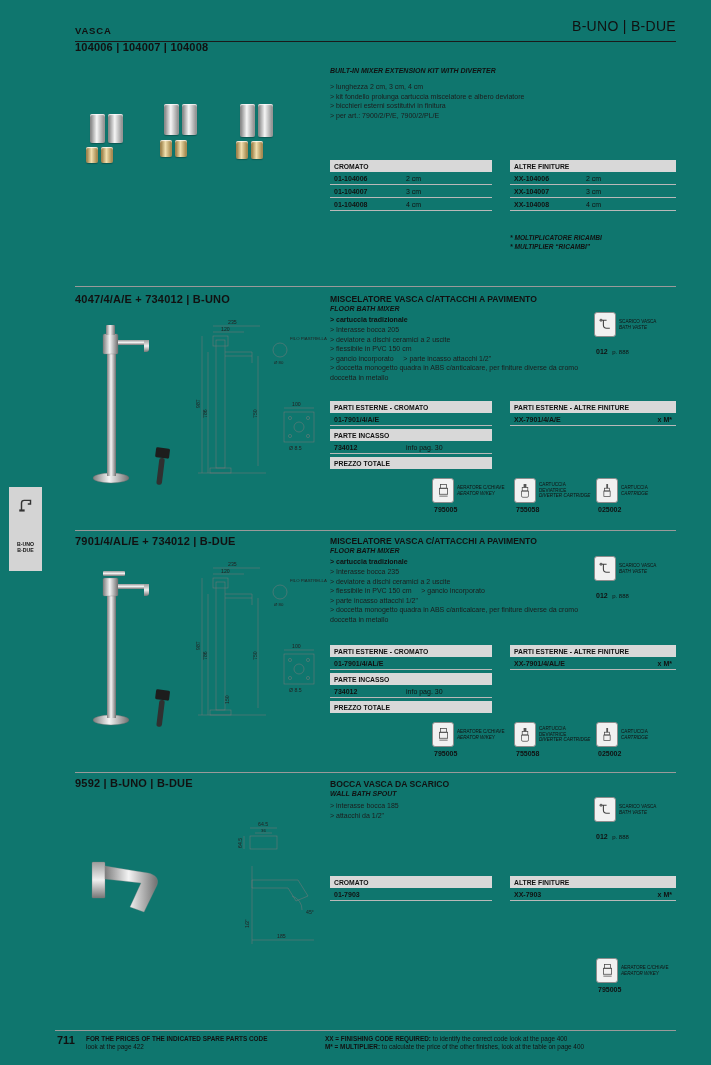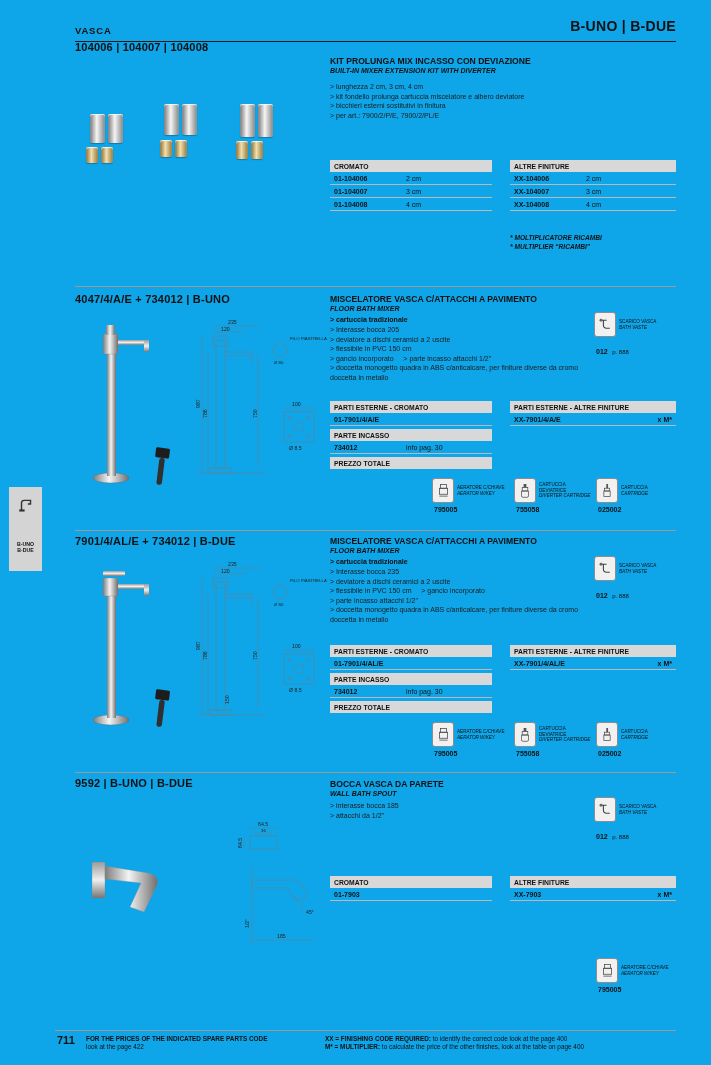--- a/index.html
+++ b/index.html
@@ -1,21 +1,21 @@
 <!DOCTYPE html>
 <html><head>
 <meta charset="utf-8">
 <style>
   *{box-sizing:border-box;margin:0;padding:0}
   body{margin:0;background:#fff}
-  #page{position:relative;width:711px;height:1065px;background:#0ea5e9;overflow:hidden;
+  #page{position:relative;width:711px;height:1065px;background:#0f766e;overflow:hidden;
         font-family:"Liberation Sans","DejaVu Sans",sans-serif;color:#111}
   .abs{position:absolute}
   .hdr-left{font-size:9.5px;font-weight:bold;letter-spacing:.8px}
-  .hdr-right{font-size:14px;font-weight:bold;letter-spacing:.3px}
+  .hdr-right{font-size:14px;font-weight:normal;letter-spacing:.3px}
   .hr{border-top:1.5px solid #1a1a1a}
   .sep{border-top:1px solid #9a9a9a}
   .h1{font-size:11px;font-weight:bold;letter-spacing:.2px}
   .tt{font-size:8.6px;font-weight:bold}
   .st{font-size:7px;font-weight:bold;font-style:italic}
   .bl{font-size:7px;line-height:9.6px;color:#1c1c1c}
   .blb{font-size:7px;line-height:10px;font-weight:bold}
   .bar{background:#d8d8d8;font-size:6.8px;font-weight:bold;padding:2.5px 4px;height:12px;line-height:7px}
   .row{display:flex;align-items:center;font-size:7px;height:13px;padding:0 4px;border-bottom:1px solid #b9b9b9}
   .row .c{font-weight:bold;width:72px;flex:0 0 auto}
@@ -85,21 +85,20 @@
     <div class="cyl" style="left:84px;top:12px;width:15px;height:31px"></div>
     <div class="cyl" style="left:102px;top:12px;width:15px;height:31px"></div>
     <div class="cyl gold" style="left:80px;top:48px;width:12px;height:17px"></div>
     <div class="cyl gold" style="left:95px;top:48px;width:12px;height:17px"></div>
     <div class="cyl" style="left:160px;top:12px;width:15px;height:33px"></div>
     <div class="cyl" style="left:178px;top:12px;width:15px;height:33px"></div>
     <div class="cyl gold" style="left:156px;top:49px;width:12px;height:18px"></div>
     <div class="cyl gold" style="left:171px;top:49px;width:12px;height:18px"></div>
   </div>
 
-  <div class="abs tt" style="left:330px;top:56px;width:346px">KIT PROLUNGA MIX INCASSO CON DEVIAZIONE</div>
   <div class="abs st" style="left:330px;top:67px;width:346px">BUILT-IN MIXER EXTENSION KIT WITH DIVERTER</div>
   <div class="abs" style="left:330px;top:82px;width:344px">
     <div class="bl">&gt; lunghezza 2 cm, 3 cm, 4 cm</div>
     <div class="bl">&gt; kit fondello prolunga cartuccia miscelatore e albero deviatore</div>
     <div class="bl">&gt; bicchieri esterni sostitutivi in finitura</div>
     <div class="bl">&gt; per art.: 7900/2/P/E, 7900/2/PL/E</div>
   </div>
 
   <div class="abs" style="left:330px;top:160px;width:162px">
     <div class="bar">CROMATO</div>
@@ -456,21 +455,21 @@
         <div class="tinyi">CARTRIDGE</div>
       </div>
     </div>
     <div class="code7 sparecode">025002</div>
   </div>
 
   <div class="abs sep" style="left:75px;top:772px;width:601px"></div>
 
   <div class="abs h1" style="left:75px;top:777px">9592 | B-UNO | B-DUE</div>
 
-  <div class="abs tt" style="left:330px;top:779px;width:346px">BOCCA VASCA DA PARETE</div>
+  <div class="abs tt" style="left:330px;top:779px;width:346px">BOCCA VASCA DA SCARICO</div>
   <div class="abs st" style="left:330px;top:790px;width:346px">WALL BATH SPOUT</div>
   <div class="abs" style="left:330px;top:801px;width:258px">
     <div class="bl">&gt; interasse bocca 185</div>
     <div class="bl">&gt; attacchi da 1/2"</div>
   </div>
 
   <div class="abs" style="left:594px;top:797px;width:84px">
     <div class="spare">
       <div class="iconbox">
         <svg viewBox="0 0 20 20" width="16" height="16">

